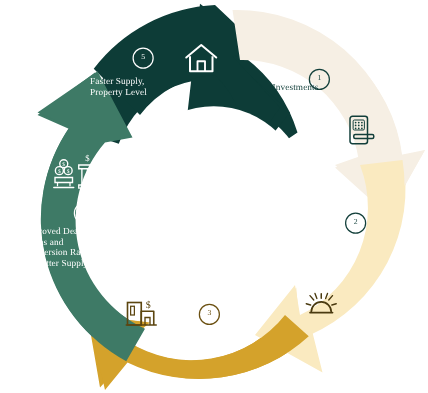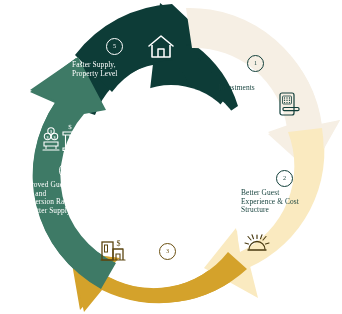--- a/index.html
+++ b/index.html
@@ -154,21 +154,21 @@
     </svg>
   </div>
 
   <div class="seg-label seg-title light-text" style="left:72px; top:61px; width:94px;">
     <div>Faster Supply,</div>
     <div>Property Level</div>
   </div>
 
   <div class="num-badge dark-text" style="left:247px; top:55px;">1</div>
 
-  <div class="seg-label seg-title dark-text" style="left:218px; top:84px; width:74px;">
+  <div class="seg-label seg-title dark-text" style="left:218px; top:66px; width:74px;">
     <div>Investments</div>
   </div>
 
   <div class="icon-box" style="left:274px; top:90px;">
     <svg width="30" height="30" viewBox="0 0 30 30">
       <rect x="6" y="3" width="14" height="22" rx="2" fill="none" stroke="#123F3A" stroke-width="1.2"></rect>
       <rect x="8.5" y="6" width="9" height="8" rx="1" fill="none" stroke="#123F3A" stroke-width="0.8"></rect>
       <circle cx="10.5" cy="8" r="0.7" fill="#123F3A"></circle>
       <circle cx="13" cy="8" r="0.7" fill="#123F3A"></circle>
       <circle cx="15.5" cy="8" r="0.7" fill="#123F3A"></circle>
@@ -177,25 +177,20 @@
       <circle cx="15.5" cy="10.3" r="0.7" fill="#123F3A"></circle>
       <circle cx="10.5" cy="12.6" r="0.7" fill="#123F3A"></circle>
       <circle cx="13" cy="12.6" r="0.7" fill="#123F3A"></circle>
       <circle cx="15.5" cy="12.6" r="0.7" fill="#123F3A"></circle>
       <rect x="9" y="17.5" width="16" height="3.2" rx="1.2" fill="none" stroke="#123F3A" stroke-width="1.2"></rect>
     </svg>
   </div>
 
   <div class="num-badge dark-text" style="left:276px; top:170px;">2</div>
 
-  <div class="seg-label seg-title dark-text" style="left:241px; top:189px; width:98px;">
-    <div>Better Guest</div>
-    <div>Experience &amp; Cost</div>
-    <div>Structure</div>
-  </div>
 
   <div class="icon-box" style="left:242px; top:228px;">
     <svg width="30" height="28" viewBox="0 0 30 28">
       <path d="M6 22 L24 22" stroke="#4a3a10" stroke-width="1.4" stroke-linecap="round"></path>
       <path d="M7 21.5 A8 8 0 0 1 23 21.5" fill="none" stroke="#4a3a10" stroke-width="1.3"></path>
       <path d="M15 10.5 L15 7" stroke="#4a3a10" stroke-width="1.2" stroke-linecap="round"></path>
       <path d="M9 12 L6 8.5" stroke="#4a3a10" stroke-width="1.1" stroke-linecap="round"></path>
       <path d="M21 12 L24 8.5" stroke="#4a3a10" stroke-width="1.1" stroke-linecap="round"></path>
       <path d="M6.5 16 L3 15" stroke="#4a3a10" stroke-width="1.1" stroke-linecap="round"></path>
       <path d="M23.5 16 L27 15" stroke="#4a3a10" stroke-width="1.1" stroke-linecap="round"></path>
@@ -219,22 +214,22 @@
       <path d="M14 24 L14 13 L24 13 L24 24" fill="none" stroke="#5c4610" stroke-width="1.3" stroke-linejoin="round"></path>
       <path d="M17 24 L17 18 L21 18 L21 24" fill="none" stroke="#5c4610" stroke-width="1.1"></path>
       <text x="19.5" y="10" font-size="8" font-family="Liberation Serif, serif" fill="#5c4610" text-anchor="middle">$</text>
       <path d="M2 24 L26 24" stroke="#5c4610" stroke-width="1.2" stroke-linecap="round"></path>
     </svg>
   </div>
 
   <div class="num-badge light-text" style="left:59px; top:162px;">4</div>
 
   <div class="seg-label seg-title light-text" style="left:19px; top:181px; width:98px;">
-    <div>Improved Guest</div>
-    <div>Deal and</div>
+    <div>Improved Deal</div>
+    <div>Terms and</div>
     <div>Conversion Rates</div>
     <div>on Better Supply</div>
   </div>
 
   <div class="icon-box" style="left:40px; top:121px;">
     <svg width="42" height="38" viewBox="0 0 42 38">
 
       <circle cx="11" cy="10" r="3.2" fill="none" stroke="#ffffff" stroke-width="1.1"></circle>
       <text x="11" y="12.2" font-size="4.4" font-family="Liberation Serif, serif" fill="#ffffff" text-anchor="middle">$</text>
       <circle cx="7.5" cy="15.5" r="3.2" fill="none" stroke="#ffffff" stroke-width="1.1"></circle>

